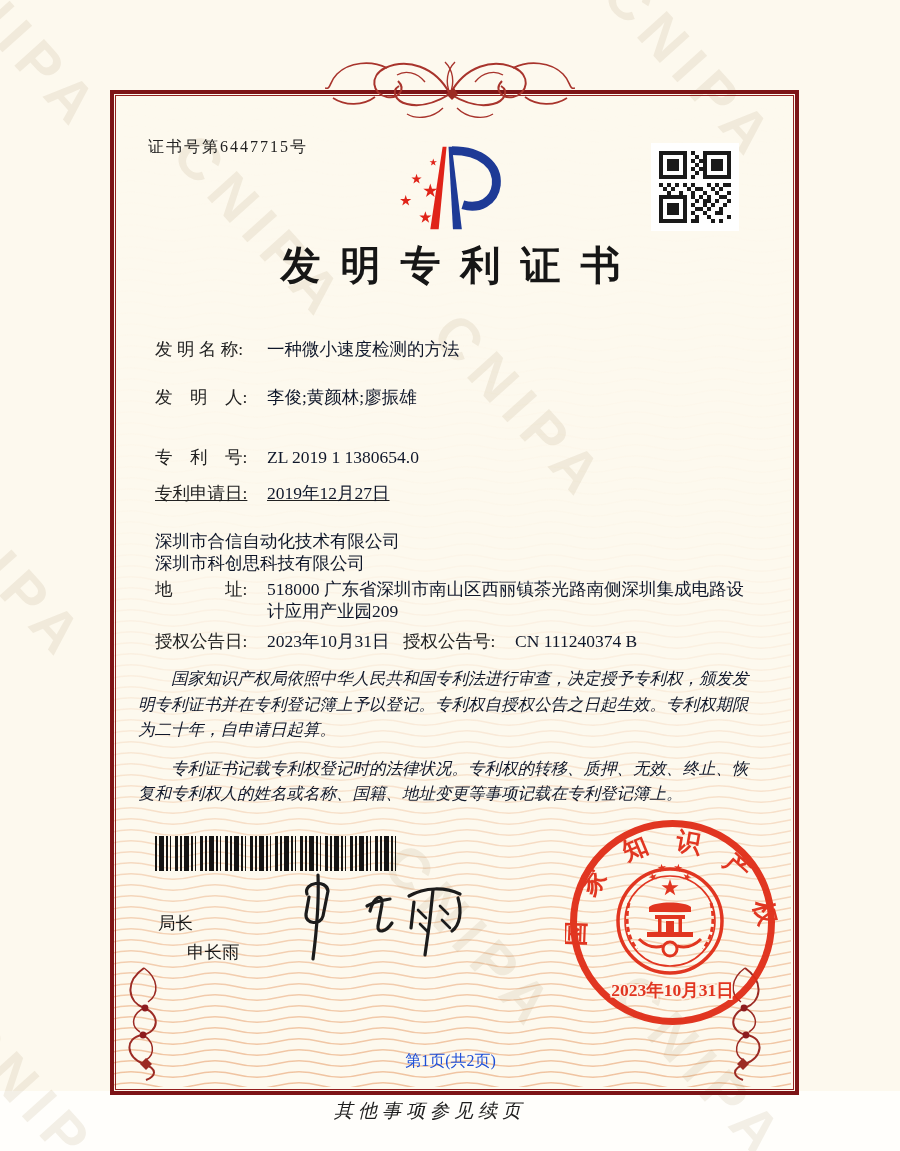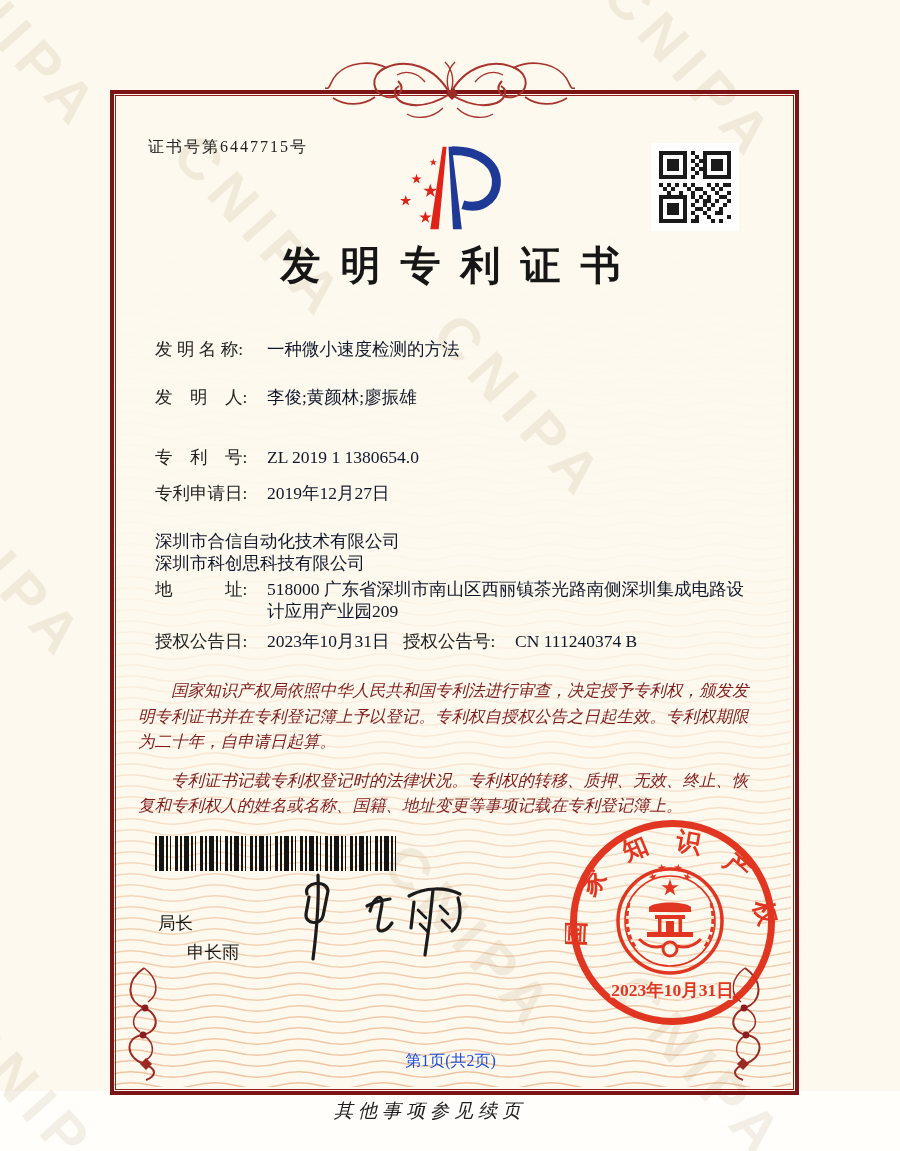--- a/index.html
+++ b/index.html
@@ -42,22 +42,22 @@
   }
   
   .field{position:absolute;left:155px;display:flex;font-size:17.5px;line-height:22px;z-index:3;}
   .field .lbl{width:112px;flex:0 0 112px;white-space:nowrap;}
   .field .val{color:#0f172a;}
   .val-narrow{width:136px;flex:0 0 136px;}
   .lbl2{width:112px;flex:0 0 112px;white-space:nowrap;}
   
   .paras{position:absolute;left:138px;top:666px;width:624px;z-index:3;}
   .paras p{
-    margin:12px 0 13px 0;font-size:16.5px;line-height:25.5px;
-    font-style:italic;text-indent:2em;color:#7f1d1d;
+    margin:0 0 13px 0;font-size:16.5px;line-height:25.5px;
+    font-style:italic;text-indent:2em;color:#0f172a;
   }
   
   .barcode{
     position:absolute;left:155px;top:836px;width:243px;height:35px;z-index:3;
     background:
       repeating-linear-gradient(90deg,
         #141414 0 2px, transparent 2px 4px,
         #141414 4px 9px, transparent 9px 11px,
         #141414 11px 13px, transparent 13px 15px,
         #141414 15px 16px, transparent 16px 20px,
@@ -249,21 +249,21 @@
   <span class="val">一种微小速度检测的方法</span>
 </div>
 <div class="field" style="top:386px;">
   <span class="lbl">发　明　人:</span>
   <span class="val">李俊;黄颜林;廖振雄</span>
 </div>
 <div class="field" style="top:446px;">
   <span class="lbl">专　利　号:</span>
   <span class="val">ZL 2019 1 1380654.0</span>
 </div>
-<div class="field" style="top:482px;">
+<div class="field" style="top:482px;text-decoration:underline;">
   <span class="lbl">专利申请日:</span>
   <span class="val">2019年12月27日</span>
 </div>
 <div class="field" style="top:530px;">
   <span class="val">
     <span style="display:block;">深圳市合信自动化技术有限公司</span>
     <span style="display:block;">深圳市科创思科技有限公司</span>
   </span>
 </div>
 <div class="field" style="top:578px;">

